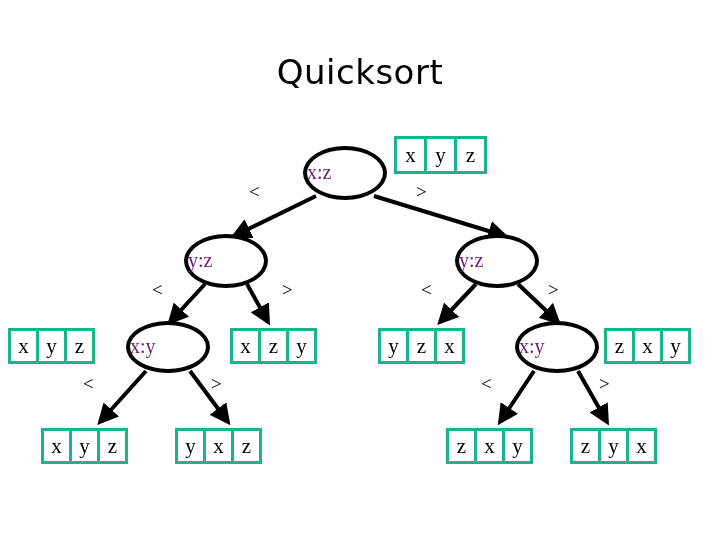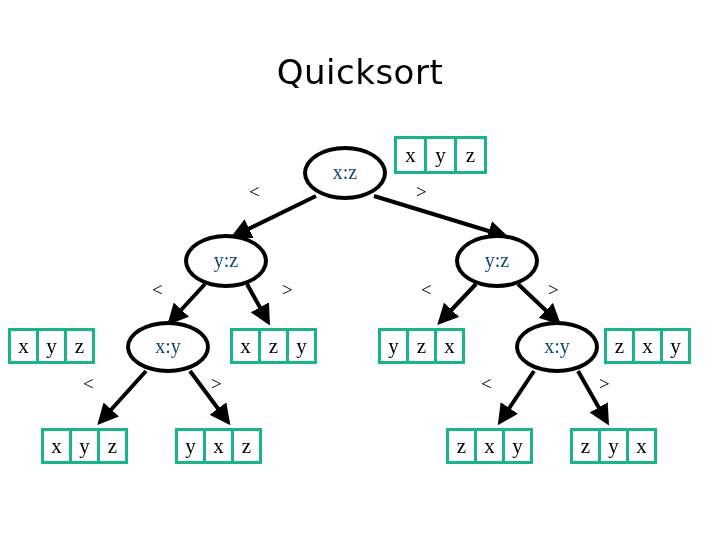--- a/index.html
+++ b/index.html
@@ -32,25 +32,25 @@
     left: 0;
     top: 0;
     width: 720px;
     height: 540px;
     pointer-events: none;
   }
   .node {
     position: absolute;
     display: flex;
     align-items: center;
-    justify-content: center;
+    justify-content: flex-start;
     border: 4px solid #000000;
     border-radius: 50%;
     background: #ffffff;
-    color: #0c4a6e;
+    color: #701a75;
     font-family: "Liberation Serif", serif;
     box-sizing: border-box;
   }
   .node span {
     font-size: 20px;
     line-height: 1;
     position: relative;
     top: -1px;
   }
   .array {

